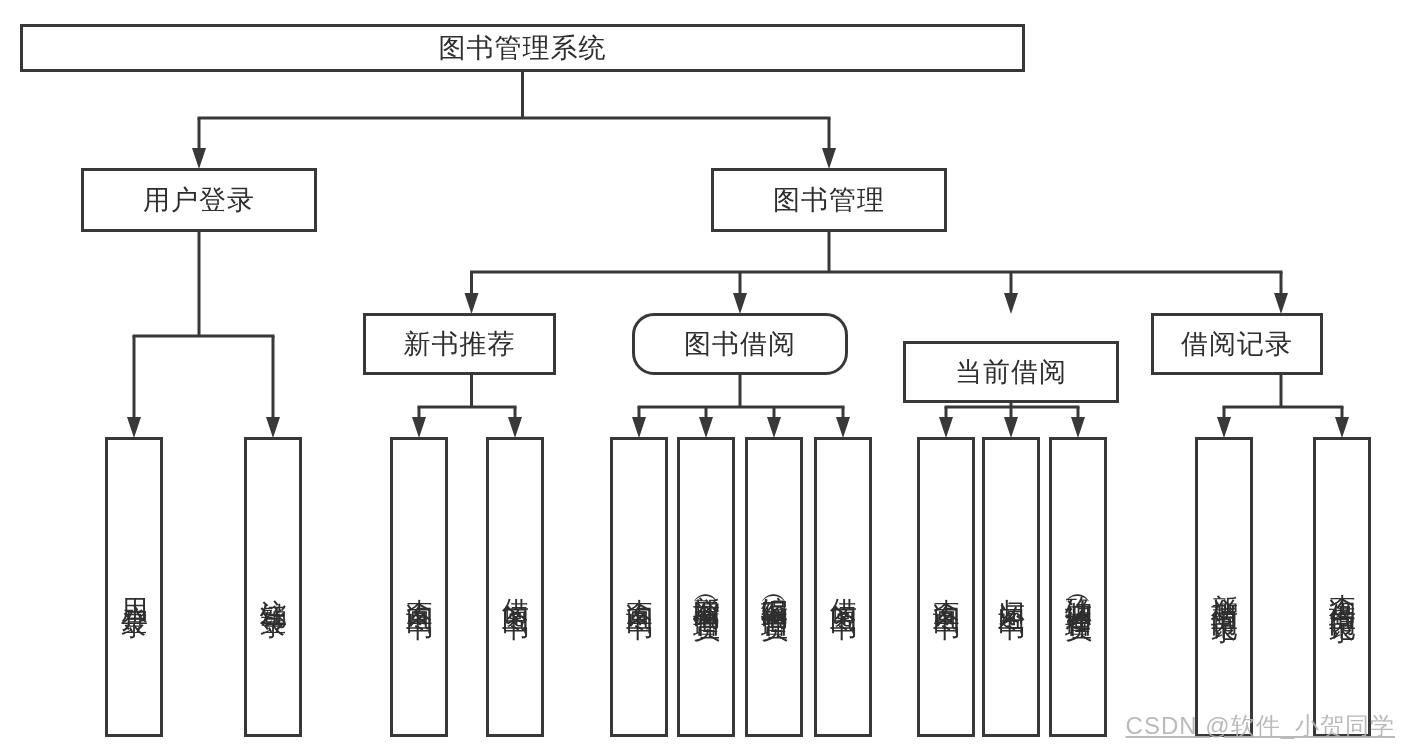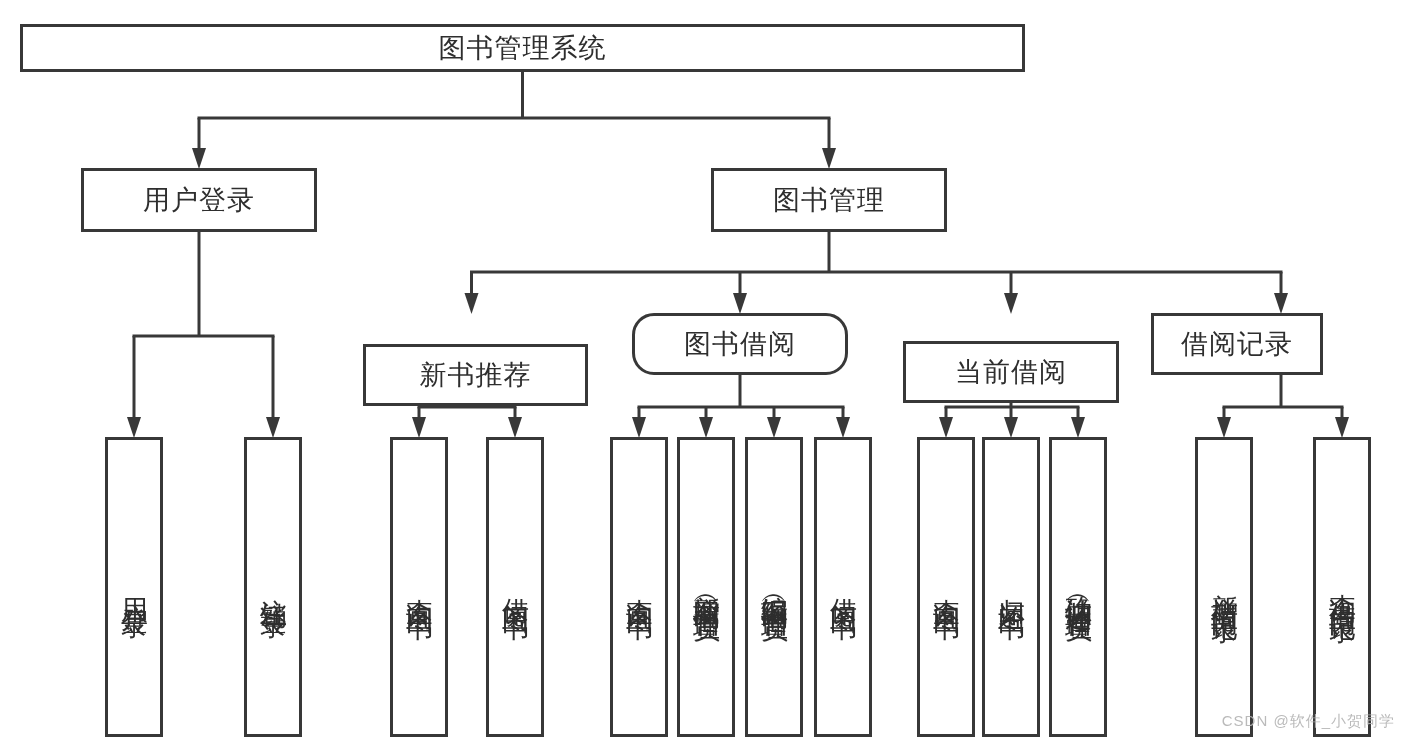--- a/index.html
+++ b/index.html
@@ -53,26 +53,27 @@
     text-orientation: mixed;
     letter-spacing: 5px;
     white-space: normal;
   }
   .node.v.long {
     letter-spacing: 3px;
   }
   .watermark {
     position: absolute;
     right: 10px;
-    bottom: 16px;
+    bottom: 5px;
     z-index: 3;
-    font-size: 15px;
+    font-size: 24px;
     color: var(--watermark);
     letter-spacing: 1px;
     opacity: 0.9;
+    text-decoration: underline;
   }
 </style>
 </head>
 <body>
 
 <div class="canvas">
   <svg class="connectors" id="connectors" xmlns="http://www.w3.org/2000/svg" viewBox="0 0 1405 747">
       <line x1="522.5" y1="68" x2="522.5" y2="118"></line>
       <line x1="197.5" y1="118" x2="830.5" y2="118"></line>
       <line x1="199" y1="118" x2="199" y2="152"></line>
@@ -123,21 +124,21 @@
       <line x1="1222.5" y1="407" x2="1343.5" y2="407"></line>
       <line x1="1224" y1="407" x2="1224" y2="421"></line>
       <polygon points="1217,417 1231,417 1224,438"></polygon>
       <line x1="1342" y1="407" x2="1342" y2="421"></line>
       <polygon points="1335,417 1349,417 1342,438"></polygon>
     </svg>
   <div id="nodes-layer">
       <div class="node" style="left: 20px; top: 24px; width: 1005px; height: 48px; font-family: Liberation Serif, serif;">图书管理系统</div>
       <div class="node" style="left: 81px; top: 168px; width: 236px; height: 64px;">用户登录</div>
       <div class="node" style="left: 711px; top: 168px; width: 236px; height: 64px;">图书管理</div>
-      <div class="node" style="left: 363px; top: 313px; width: 225px; height: 62px; margin-top: 31px;">新书推荐</div>
+      <div class="node" style="left: 363px; top: 313px; width: 193px; height: 62px;">新书推荐</div>
       <div class="node" style="left: 632px; top: 313px; width: 216px; height: 62px; border-radius: 22px;">图书借阅</div>
       <div class="node" style="left: 903px; top: 313px; width: 216px; height: 62px; margin-top: 28px;">当前借阅</div>
       <div class="node" style="left: 1151px; top: 313px; width: 172px; height: 62px;">借阅记录</div>
       <div class="node v" style="left: 105px; top: 437px; width: 58px; height: 300px;">用户登录</div>
       <div class="node v" style="left: 244px; top: 437px; width: 58px; height: 300px;">注销登录</div>
       <div class="node v" style="left: 390px; top: 437px; width: 58px; height: 300px;">查询图书</div>
       <div class="node v" style="left: 486px; top: 437px; width: 58px; height: 300px;">借阅图书</div>
       <div class="node v" style="left: 610px; top: 437px; width: 58px; height: 300px;">查询图书</div>
       <div class="node v long" style="left: 677px; top: 437px; width: 58px; height: 300px;">新增图书（管理员）</div>
       <div class="node v long" style="left: 745px; top: 437px; width: 58px; height: 300px;">编辑图书（管理员）</div>

